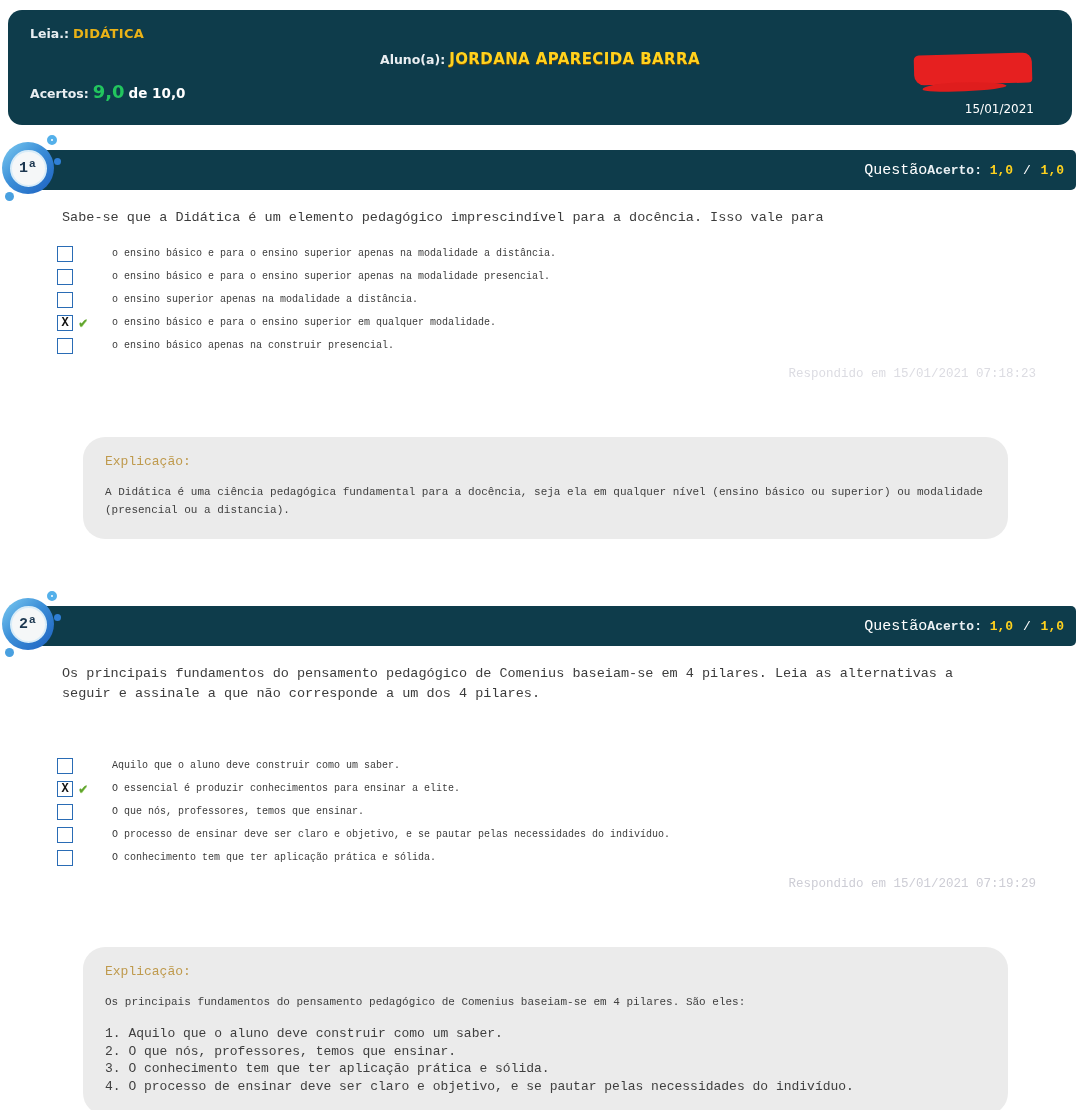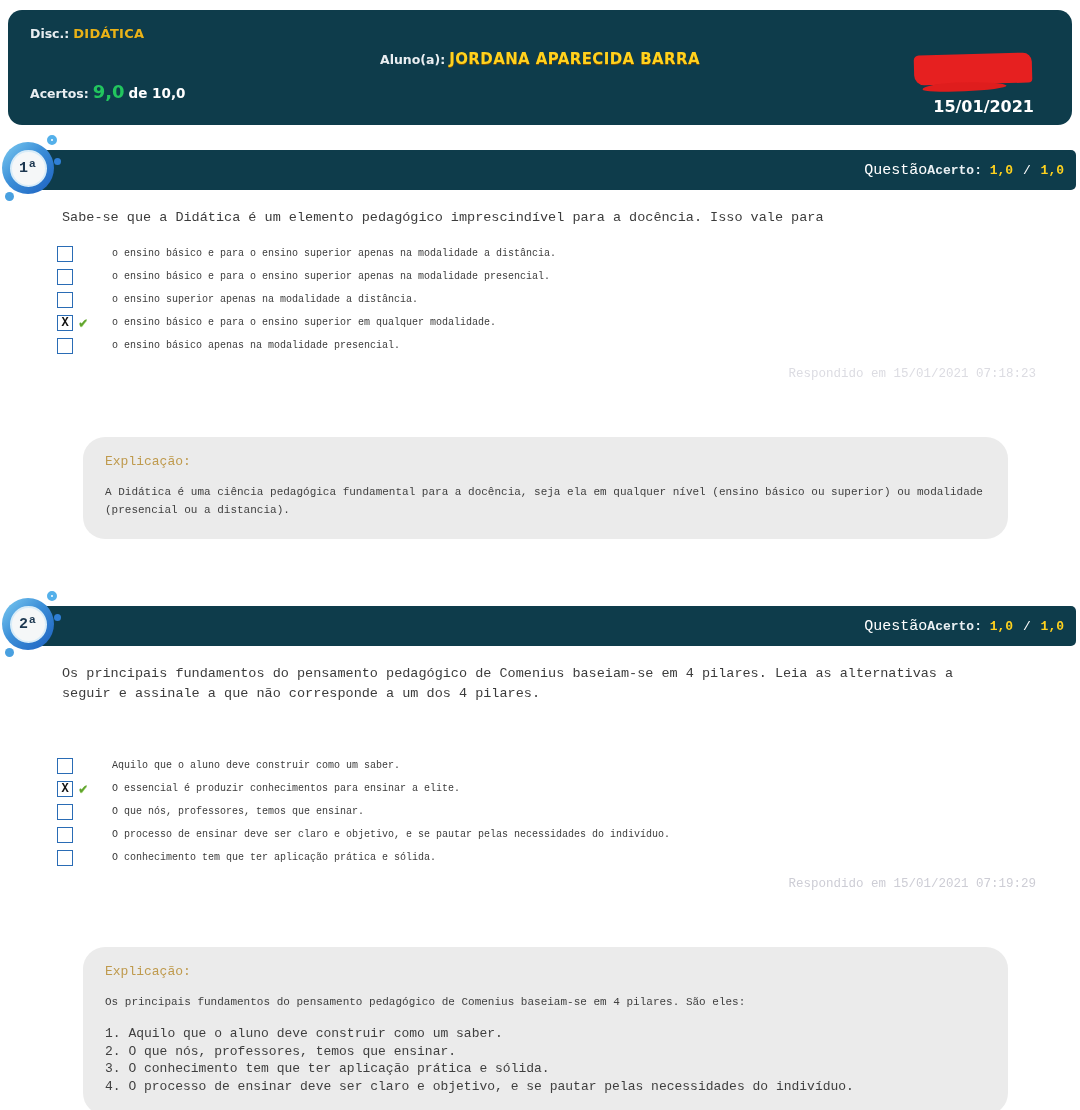--- a/index.html
+++ b/index.html
@@ -39,21 +39,21 @@
   }
   .redaction::after {
     content: ""; position: absolute;
     left: 8px; right: 26px; bottom: -7px; height: 9px;
     background: #df1d1d;
     border-radius: 40% 60% 50% 50% / 60% 60% 40% 40%;
     transform: rotate(-1deg);
   }
   .header-date {
     position: absolute; right: 38px; bottom: 9px;
-    font-size: 16px; font-weight: bold; color: #ffffff;
+    font-size: 12px; font-weight: normal; color: #ffffff;
   }
 
   
   .question { position: relative; margin: 25px 4px 0 30px; font-family: Liberation Mono, monospace; }
   .q2 { margin-top: 67px; }
 
   .qbar {
     height: 40px;
     background: #0e3c4b;
     border-radius: 5px;
@@ -122,21 +122,21 @@
   .explabel { color: #bf9a4d; font-size: 13px; margin-bottom: 14px; }
   .exptext { font-size: 11px; color: #3f3f3f; line-height: 18px; }
   .expitems { margin-top: 14px; }
   .expitem { font-size: 13px; color: #3f3f3f; line-height: 17.5px; }
 </style>
 </head>
 <body>
 
 <header class="topcard">
   <div class="h-line h-line1">
-    <span class="h-lbl">Disc.:</span>
+    <span class="h-lbl">Leia.:</span>
     <span class="disc-val">DIDÁTICA</span>
   </div>
   <div class="h-line h-line2">
     <span class="h-lbl">Aluno(a):</span>
     <span class="student-val">JORDANA APARECIDA BARRA</span>
   </div>
   <div class="h-line h-line3">
     <span class="h-lbl">Acertos:</span>
     <span class="score-val">9,0</span>
     <span class="score-total">de 10,0</span>
@@ -181,21 +181,21 @@
         <span class="olabel">o ensino superior apenas na modalidade a distância.</span>
       </div>
       <div class="option">
         <span class="cb">X</span>
         <span class="gcheck">✔</span>
         <span class="olabel">o ensino básico e para o ensino superior em qualquer modalidade.</span>
       </div>
       <div class="option">
         <span class="cb"></span>
         <span class="gcheck"></span>
-        <span class="olabel">o ensino básico apenas na modalidade presencial.</span>
+        <span class="olabel">o ensino básico apenas na construir presencial.</span>
       </div>
     </div>
     <div class="answered">Respondido em 15/01/2021 07:18:23</div>
     <div class="explain">
       <div class="explabel">Explicação:</div>
       <p class="exptext">A Didática é uma ciência pedagógica fundamental para a docência, seja ela em qualquer nível (ensino básico ou superior) ou modalidade (presencial ou a distancia).</p>
     </div>
   </div>
 </section>
 

